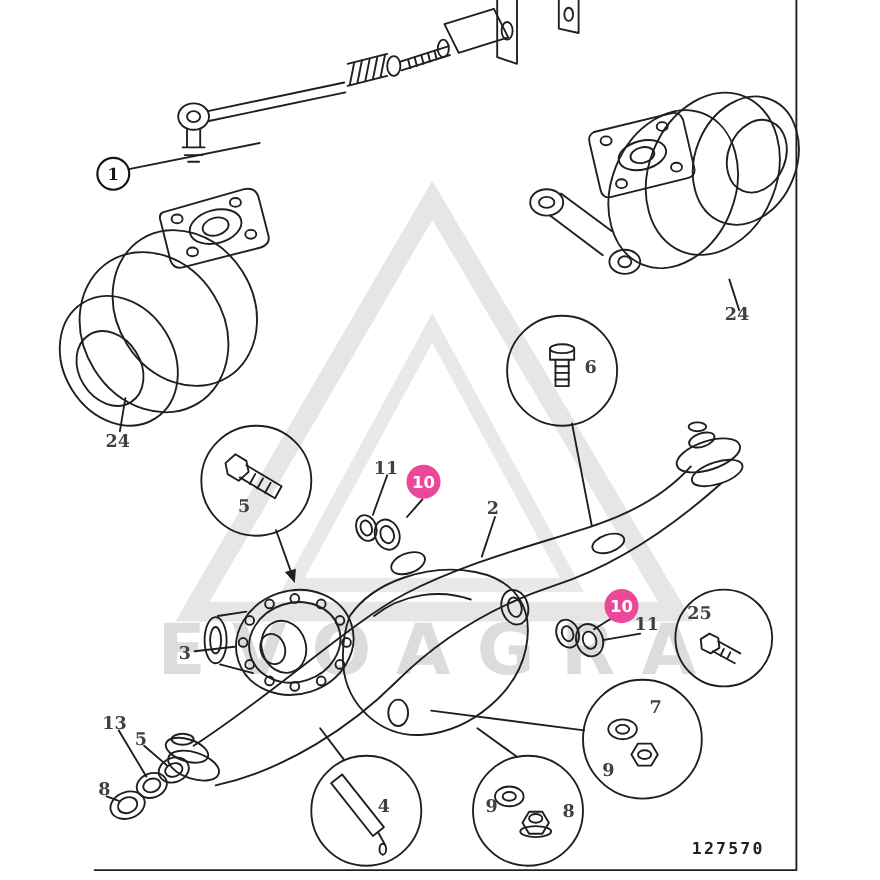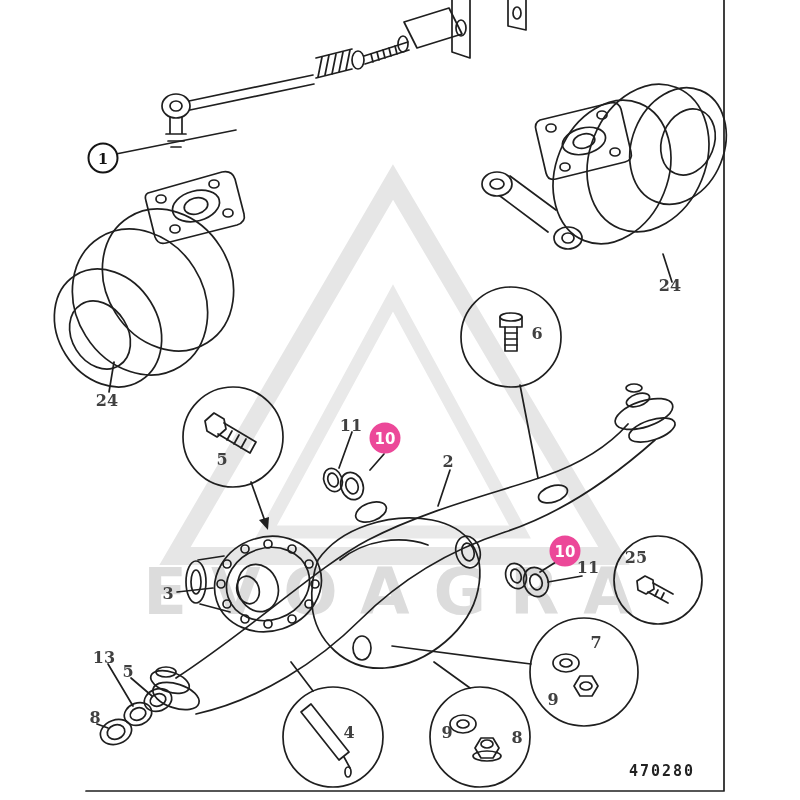--- a/index.html
+++ b/index.html
@@ -247,16 +247,16 @@
     <div class="lbl" style="left:128px;top:672px">5</div>
     <div class="lbl" style="left:95px;top:718px">8</div>
 
     <div class="lbl" style="left:349px;top:733px">4</div>
 
     <div class="lbl" style="left:596px;top:643px">7</div>
     <div class="lbl" style="left:553px;top:700px">9</div>
     <div class="lbl" style="left:447px;top:733px">9</div>
     <div class="lbl" style="left:517px;top:738px">8</div>
 
-    <div class="partno" style="left:662px;top:771px">470280</div>
+    <div class="partno" style="left:662px;top:771px">127570</div>
   </div>
 
 </div>
 
 </body></html>

